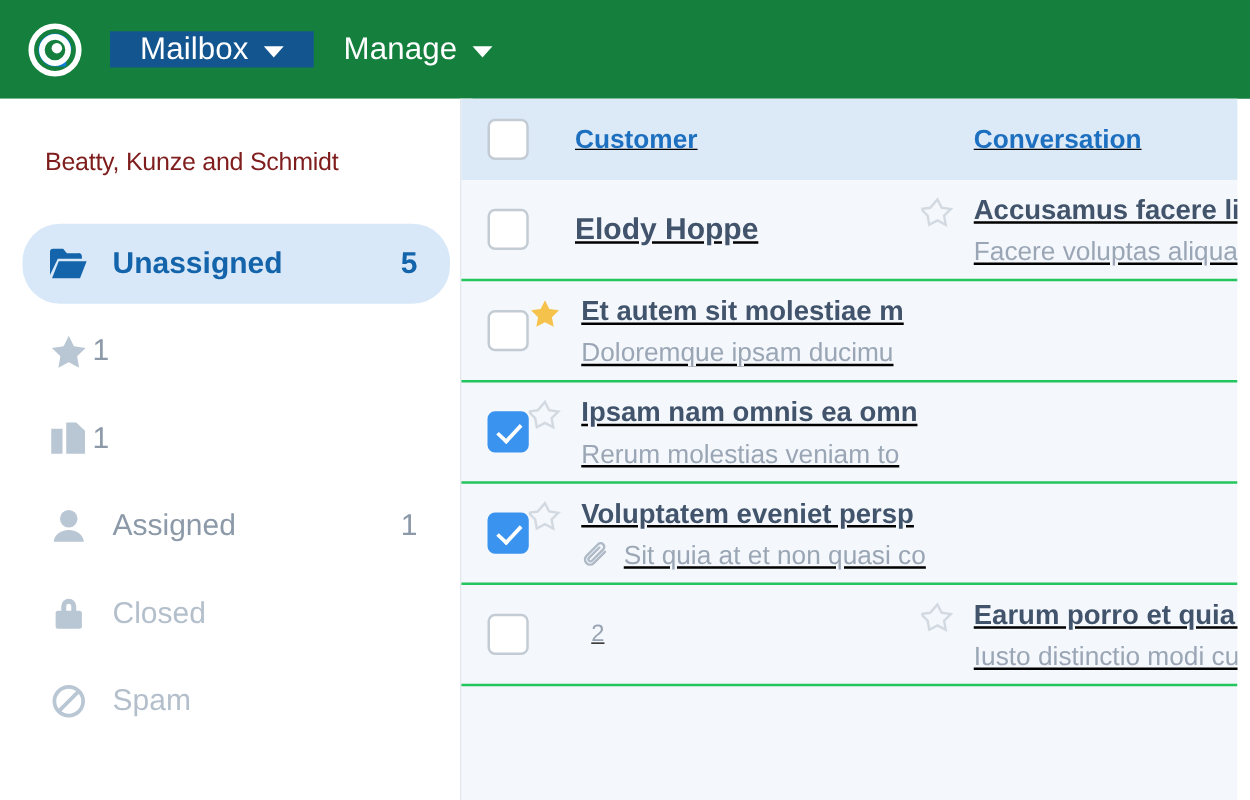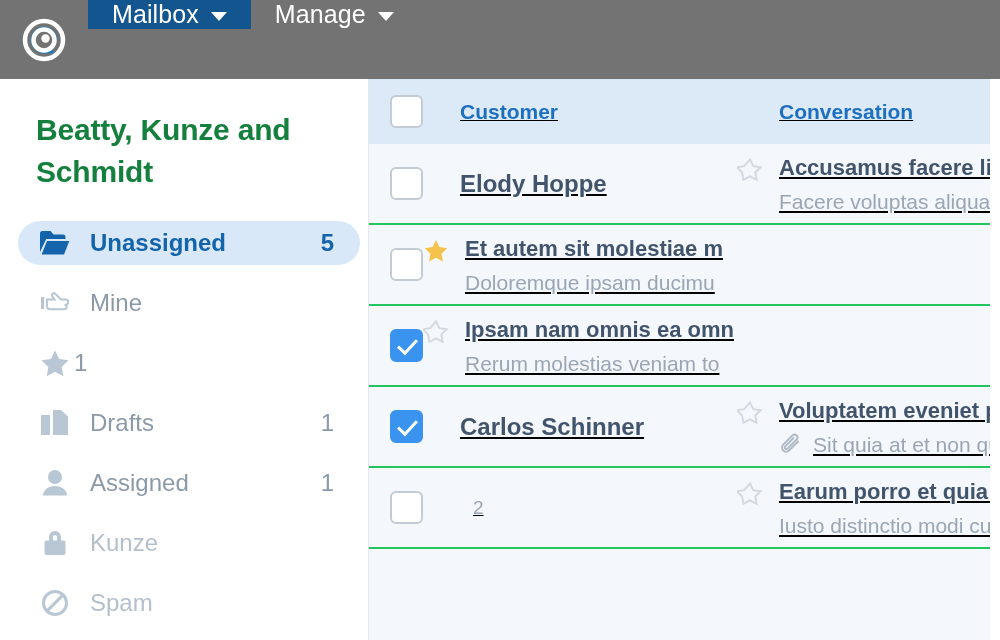--- a/index.html
+++ b/index.html
@@ -8,22 +8,22 @@
     width: 1000px; height: 640px;
     overflow: hidden;
     font-family: "Liberation Sans", sans-serif;
     background: #ffffff;
   }
 
   
   .topnav {
     position: absolute; top: 0; left: 0;
     width: 1000px; height: 79px;
-    background: #737373;
-    display: flex; align-items: flex-start;
+    background: #15803d;
+    display: flex; align-items: center;
   }
   .brand {
     width: 88px; height: 79px;
     display: flex; align-items: center; justify-content: center;
     flex: 0 0 88px;
   }
   .brand svg { display: block; }
   .navitem {
     display: flex; align-items: center; gap: 12px;
     padding: 0 24px;
@@ -45,35 +45,35 @@
 
   
   .sidebar {
     position: absolute; top: 79px; left: 0;
     width: 378px; height: 561px;
     background: #ffffff;
     padding: 30px 18px 0 18px;
     overflow: hidden;
   }
   .mailbox-title {
-    font-size: 30px;
+    font-size: 20px;
     line-height: 42px;
-    color: #15803d;
-    font-weight: 700;
+    color: #7f1d1d;
+    font-weight: 400;
     padding: 0 18px;
     margin-bottom: 28px;
     letter-spacing: -.2px;
   }
   .folder {
     display: flex; align-items: center;
-    height: 44px;
+    height: 64px;
     padding: 0 22px;
     border-radius: 30px;
     cursor: pointer;
-    margin-bottom: 16px;
+    margin-bottom: 6px;
   }
   .folder.active { background: #d8e8f8; }
   .folder .ficon {
     width: 34px; flex: 0 0 34px;
     display: flex; align-items: center; justify-content: flex-start;
     color: #b9c6d4;
   }
   .folder.active .ficon { color: #1464ab; }
   .folder .flabel {
     flex: 1 1 auto;
@@ -225,48 +225,37 @@
     <span class="ficon">
       <svg width="30" height="26" viewBox="0 0 30 26" fill="currentColor">
         <path d="M0 3.5A2.5 2.5 0 0 1 2.5 1h8l3 3.5h9A2.5 2.5 0 0 1 25.5 7v2H6.2L0 22Z"></path>
         <path d="M7 11h22.3L24 24.5H1.6Z"></path>
       </svg>
     </span>
     <span class="flabel">Unassigned</span>
     <span class="fcount">5</span>
   </div>
 
-  <div class="folder">
-    <span class="ficon">
-      <svg width="30" height="26" viewBox="0 0 30 26" fill="none" stroke="currentColor" stroke-width="2">
-        <rect x="1" y="7" width="3.2" height="12" fill="currentColor" stroke="none"></rect>
-        <path d="M7 9.5h7.5l-2.3-3.2a2 2 0 0 1 3-2.6L21 9.5h4.6a2.6 2.6 0 0 1 0 5.2h-1.2a2.3 2.3 0 0 1 0 4.6H10A3 3 0 0 1 7 16.3Z"></path>
-      </svg>
-    </span>
-    <span class="flabel">Mine</span>
-    <span class="fcount"></span>
-  </div>
 
   <div class="folder">
     <span class="ficon">
       <svg width="30" height="28" viewBox="0 0 30 28" fill="currentColor">
         <path d="M15 1.5 19.1 10l9.4 1.3-6.8 6.6 1.6 9.3L15 22.8 6.7 27.2l1.6-9.3-6.8-6.6L10.9 10Z"></path>
       </svg>
     </span>
     <span class="fcount">1</span>
   </div>
 
   <div class="folder">
     <span class="ficon">
       <svg width="30" height="28" viewBox="0 0 30 28" fill="currentColor">
         <path d="M1 6h9v20H1Z"></path>
         <path d="M13 1h8l7 6.5V26H13Z"></path>
       </svg>
     </span>
-    <span class="flabel">Drafts</span>
     <span class="fcount">1</span>
   </div>
 
   <div class="folder">
     <span class="ficon">
       <svg width="30" height="28" viewBox="0 0 30 28" fill="currentColor">
         <circle cx="15" cy="8" r="7"></circle>
         <path d="M15 17c6.6 0 12 4.2 12 9.4H3C3 21.2 8.4 17 15 17Z"></path>
       </svg>
     </span>
@@ -274,21 +263,21 @@
     <span class="fcount">1</span>
   </div>
 
   <div class="folder dim">
     <span class="ficon">
       <svg width="30" height="28" viewBox="0 0 30 28" fill="currentColor">
         <path d="M9 12V8a6 6 0 0 1 12 0v4h-4V8a2 2 0 0 0-4 0v4Z"></path>
         <rect x="4.5" y="11.5" width="21" height="14.5" rx="2"></rect>
       </svg>
     </span>
-    <span class="flabel">Kunze</span>
+    <span class="flabel">Closed</span>
     <span class="fcount"></span>
   </div>
 
   <div class="folder dim">
     <span class="ficon">
       <svg width="30" height="28" viewBox="0 0 30 28" fill="none" stroke="currentColor" stroke-width="3">
         <circle cx="15" cy="14" r="11.5"></circle>
         <line x1="6.9" y1="22.1" x2="23.1" y2="5.9"></line>
       </svg>
     </span>
@@ -355,24 +344,20 @@
         <div class="subject">Ipsam nam omnis ea omn</div>
         <div class="preline">
           <span class="preview">Rerum molestias veniam to</span>
         </div>
       </div>
     </div>
   </div>
 
   <div class="row">
     <div class="cb checked"></div>
-    <div class="rowcust">
-      <span class="custname">Carlos Schinner</span>
-      <span class="threadcount"></span>
-    </div>
     <div class="rowconv">
       <span class="starcell">
         <svg width="26" height="25" viewBox="0 0 30 28" fill="none" stroke="#d2d9e1" stroke-width="2.2">
           <path d="M15 2.5 18.8 10.2l8.5 1.2-6.2 6 1.5 8.5L15 21.9l-7.6 4-1.5-8.5-6.2-6 8.5-1.2Z"></path>
         </svg>
       </span>
       <div class="convtext">
         <div class="subject">Voluptatem eveniet persp</div>
         <div class="preline">
           <span class="clip">

